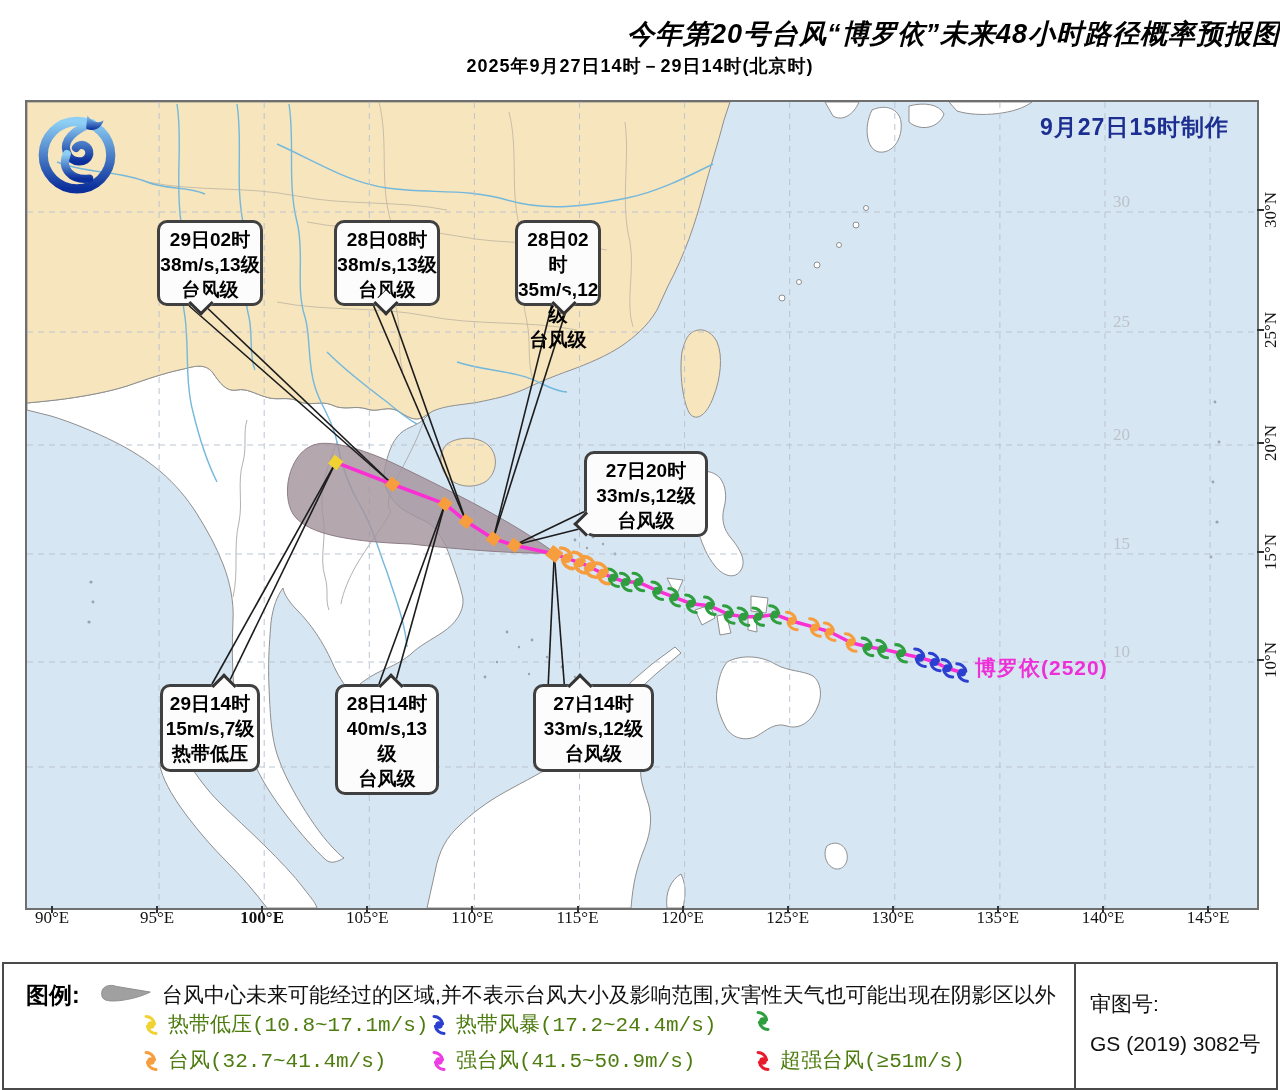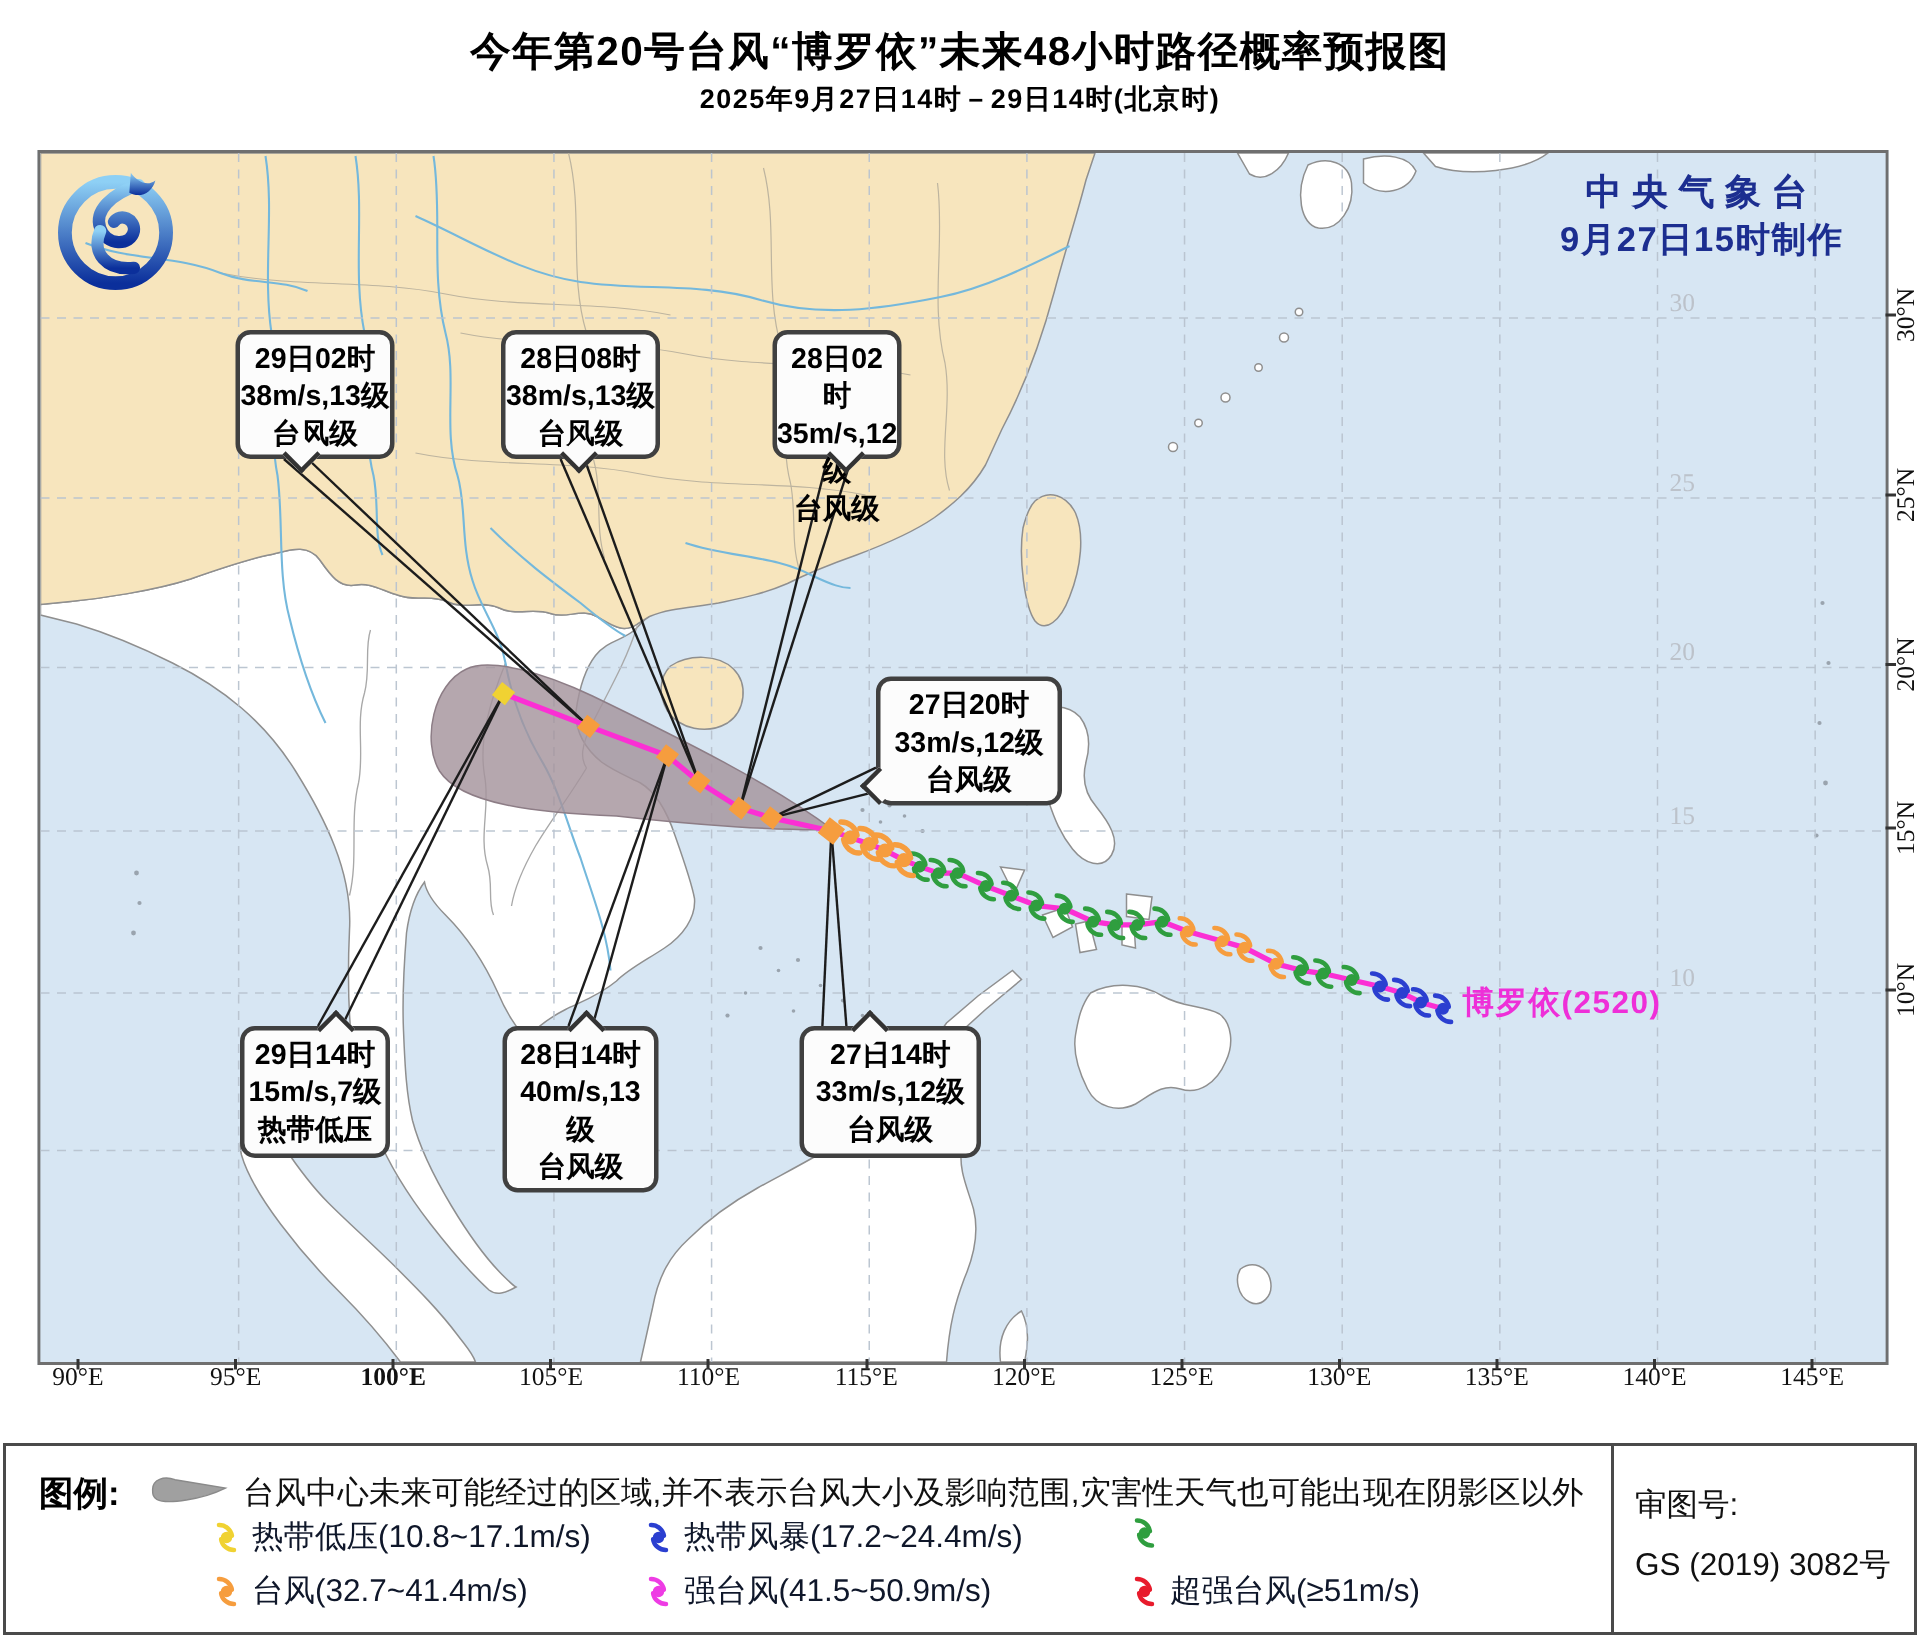--- a/index.html
+++ b/index.html
@@ -1,19 +1,19 @@
 <!DOCTYPE html>
 <html><head>
 <meta charset="utf-8">
 <style>
   html,body{margin:0;padding:0;background:#fff;}
   .page{position:relative;width:1280px;height:1090px;background:#fff;overflow:hidden;
         font-family:"Liberation Sans","DejaVu Sans",sans-serif;color:#000;}
-  .title1{position:absolute;top:16px;left:0;width:100%;text-align:center;
-          font-size:27px;font-weight:bold;letter-spacing:1px;}
+  .title1{position:absolute;top:16px;left:0;width:100%;text-align:right;
+          font-size:27px;font-weight:bold;letter-spacing:1px;font-style:italic;}
   .title2{position:absolute;top:54px;left:0;width:100%;text-align:center;
           font-size:18px;font-weight:bold;letter-spacing:1px;}
   .map{position:absolute;left:25px;top:100px;width:1230px;height:806px;
        border:2px solid #6f6f6f;background:#d7e6f3;box-sizing:content-box;}
   .credit{position:absolute;right:28px;top:10px;text-align:center;color:#1c2e90;
           font-weight:bold;z-index:30;}
   .credit .c1{font-size:24px;letter-spacing:7px;}
   .credit .c2{font-size:23px;letter-spacing:1px;}
   .logo{position:absolute;left:4px;top:5px;width:92px;height:92px;z-index:30;}
   .tylabel{position:absolute;left:948px;top:552px;font-size:21px;font-weight:bold;
@@ -28,21 +28,21 @@
           font-family:"Liberation Serif","DejaVu Serif",serif;color:#111;
           transform:rotate(-90deg);}
   .tickb{position:absolute;width:2px;height:7px;background:#333;}
   .tickr{position:absolute;width:7px;height:2px;background:#333;}
   .legend{position:absolute;left:2px;top:962px;width:1272px;height:124px;
           border:2px solid #4a4a4a;background:#fff;}
   .legend .divider{position:absolute;left:1070px;top:0;width:2px;height:100%;background:#4a4a4a;}
   .leghead{position:absolute;left:22px;top:16px;font-size:23px;font-weight:bold;}
   .conenote{position:absolute;left:158px;top:17px;font-size:21px;color:#111;white-space:nowrap;}
   .coneicon{position:absolute;left:94px;top:16px;}
-  .legitem{position:absolute;font-size:21px;color:#0f172a;white-space:nowrap;}
+  .legitem{position:absolute;font-size:21px;color:#4d7c0f;white-space:nowrap;font-family:Liberation Mono, monospace;}
   .legitem svg{vertical-align:-5px;margin-right:6px;}
   .review{position:absolute;left:1086px;top:20px;font-size:21px;color:#111;line-height:40px;}
 </style>
 </head>
 <body>
 
 <div class="page">
 
   <div class="title1">今年第20号台风“博罗依”未来48小时路径概率预报图</div>
   <div class="title2">2025年9月27日14时－29日14时(北京时)</div>
@@ -335,21 +335,20 @@
           </linearGradient>
         </defs>
         <circle cx="45" cy="47" r="33" fill="none" stroke="url(#lg)" stroke-width="9"></circle>
         <path d="M60,16 C42,22 31,33 35,44 C39,56 55,56 57,46 C58,38 48,34 44,40" fill="none" stroke="url(#lg)" stroke-width="8" stroke-linecap="round"></path>
         <path d="M35,46 C29,60 39,72 57,70" fill="none" stroke="url(#lg)" stroke-width="8" stroke-linecap="round"></path>
         <path d="M55,8 C59,14 66,17 71,13 C69,21 61,25 54,21 Z" fill="url(#lg)"></path>
       </svg>
     </div>
 
     <div class="credit">
-      <div class="c1">中央气象台</div>
       <div class="c2">9月27日15时制作</div>
     </div>
 
     <div class="tylabel">博罗依(2520)</div>
     <div id="boxHost">
         <div class="fbox" style="left: 130px; top: 118px; width: 106px; height: 86px;">
           <div>29日02时</div>
           <div>38m/s,13级</div>
           <div>台风级</div>
           <div class="tail" style="left: 32.28px; bottom: -9px; transform: rotate(45deg); border-right: 3px solid rgb(51, 51, 51); border-bottom: 3px solid rgb(51, 51, 51);"></div>

